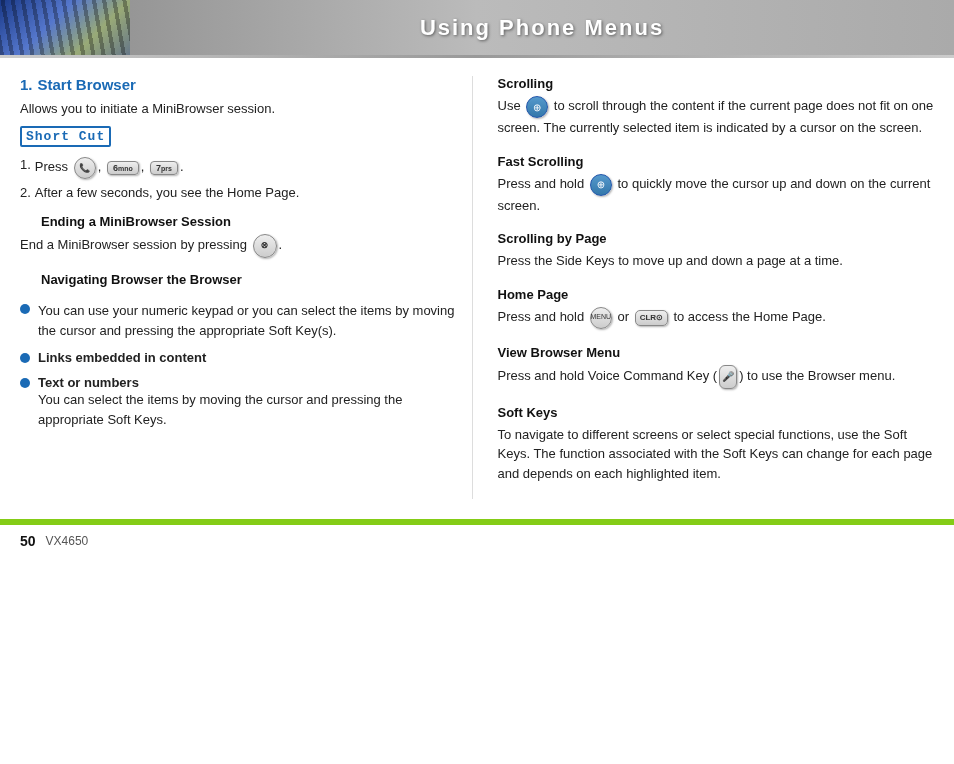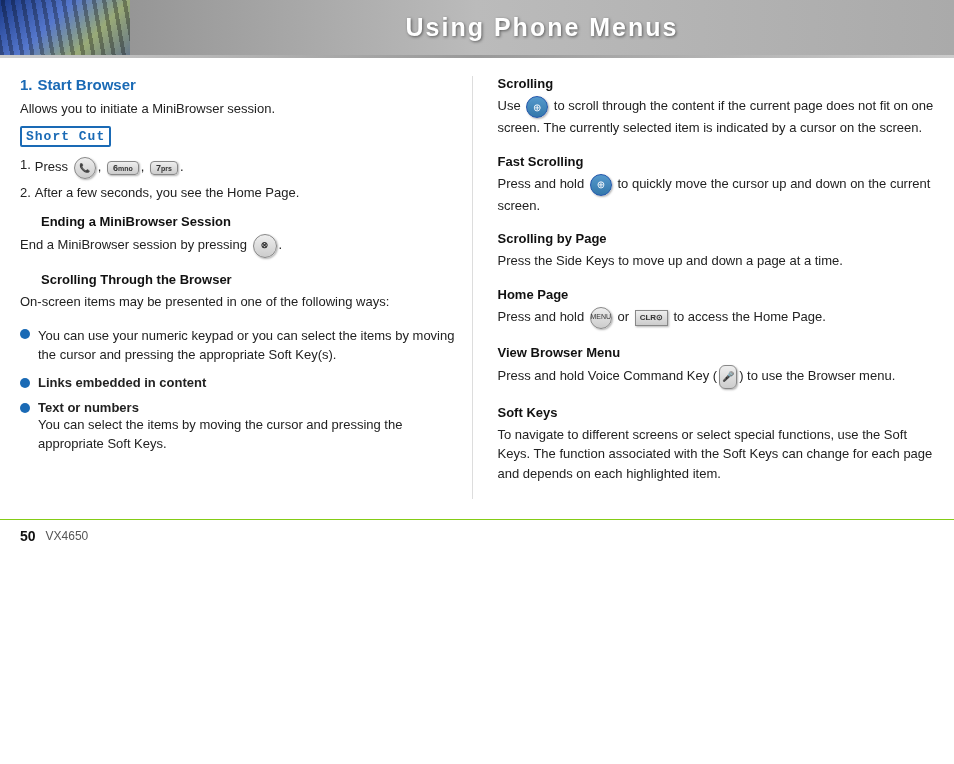--- a/index.html
+++ b/index.html
@@ -40,21 +40,21 @@
           rgba(0,0,0,0.3) 4px,
           transparent 4px,
           transparent 10px
         ),
         linear-gradient(135deg, #1a3a8a 0%, #5577cc 40%, #99aa77 70%, #667788 100%);
     }
     .header-title {
       flex: 1;
       text-align: center;
       color: #fff;
-      font-size: 25px;
+      font-size: 22px;
       font-weight: bold;
       letter-spacing: 2px;
       text-shadow: 1px 1px 3px rgba(0,0,0,0.5);
     }
 
     
     .header-divider {
       height: 3px;
       background: linear-gradient(to right, #ccc, #999, #ccc);
     }
@@ -203,21 +203,21 @@
       vertical-align: middle;
       margin: 0 2px;
       box-shadow: 1px 1px 2px rgba(0,0,0,0.3);
     }
     .key-clr {
       display: inline-flex;
       align-items: center;
       justify-content: center;
       background: linear-gradient(to bottom, #eee, #ccc);
       border: 1px solid #888;
-      border-radius: 0;
+      border-radius: 5px;
       padding: 1px 4px;
       font-size: 8px;
       font-weight: bold;
       color: #333;
       vertical-align: middle;
       margin: 0 2px;
       box-shadow: 1px 1px 2px rgba(0,0,0,0.3);
     }
     .key-voice {
       display: inline-flex;
@@ -310,21 +310,21 @@
       margin-bottom: 5px;
     }
     .right-text {
       font-size: 13px;
       color: #222;
       line-height: 1.5;
     }
 
     
     .footer {
-      border-top: 1px solid #84cc16;
+      border-top: 6px solid #84cc16;
       padding: 8px 20px;
       display: flex;
       align-items: center;
       gap: 10px;
       margin-top: 10px;
     }
     .footer-page {
       font-weight: bold;
       font-size: 14px;
       color: #111;
@@ -378,22 +378,21 @@
 
     <div class="sub-section">
       <div class="sub-heading">Ending a MiniBrowser Session</div>
       <div class="sub-text">
         End a MiniBrowser session by pressing
         <span class="key-btn" style="width:24px;height:24px;font-size:9px;">⊗</span>.
       </div>
     </div>
 
     <div class="sub-section">
-      <div class="sub-heading">Scrolling Through the Browser</div>
-      <div class="sub-text">On-screen items may be presented in one of the following ways:</div>
+      <div class="sub-heading">Navigating Browser the Browser</div>
     </div>
 
     <div class="bullet-list">
       <div class="bullet-item">
         <div class="bullet-dot"></div>
         <div class="bullet-content">
           <div class="bullet-desc">You can use your numeric keypad or you can select the items by moving the cursor and pressing the appropriate Soft Key(s).</div>
         </div>
       </div>
       <div class="bullet-item">

